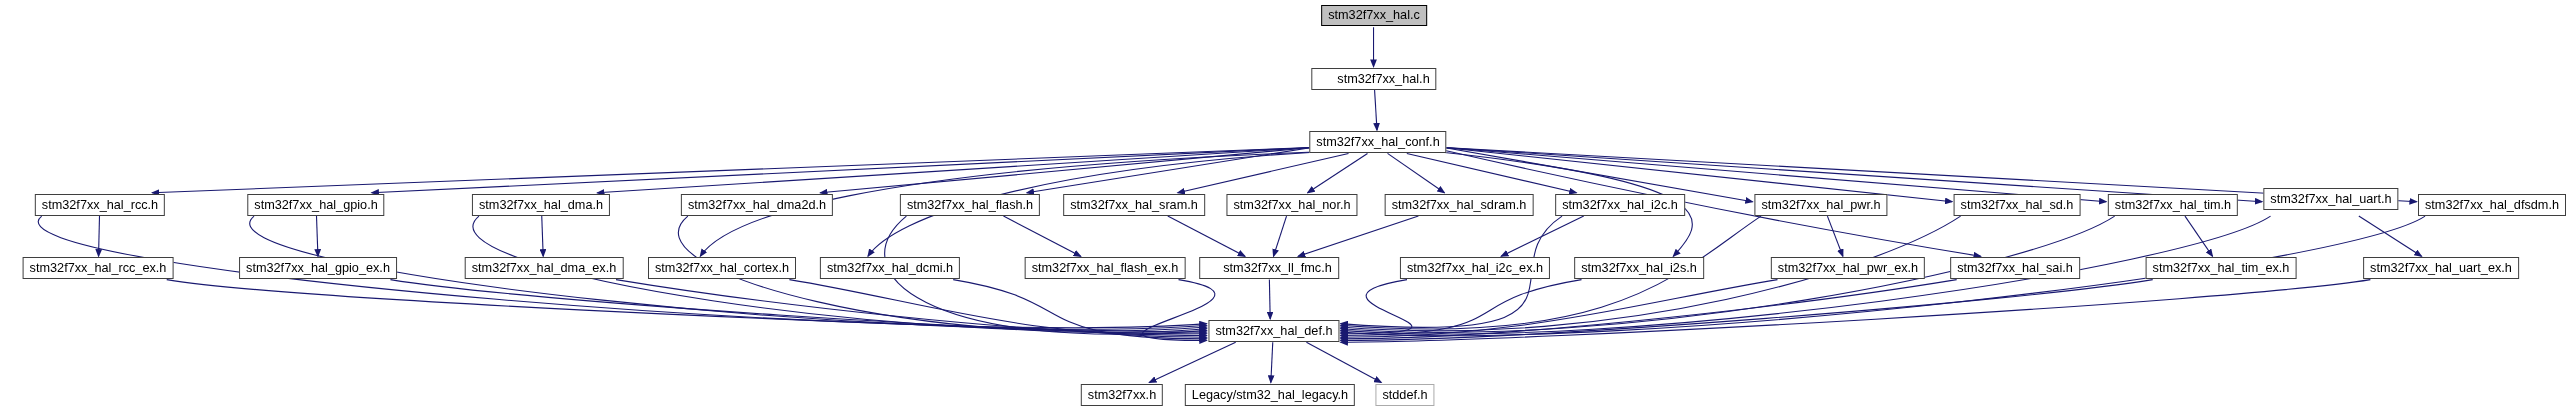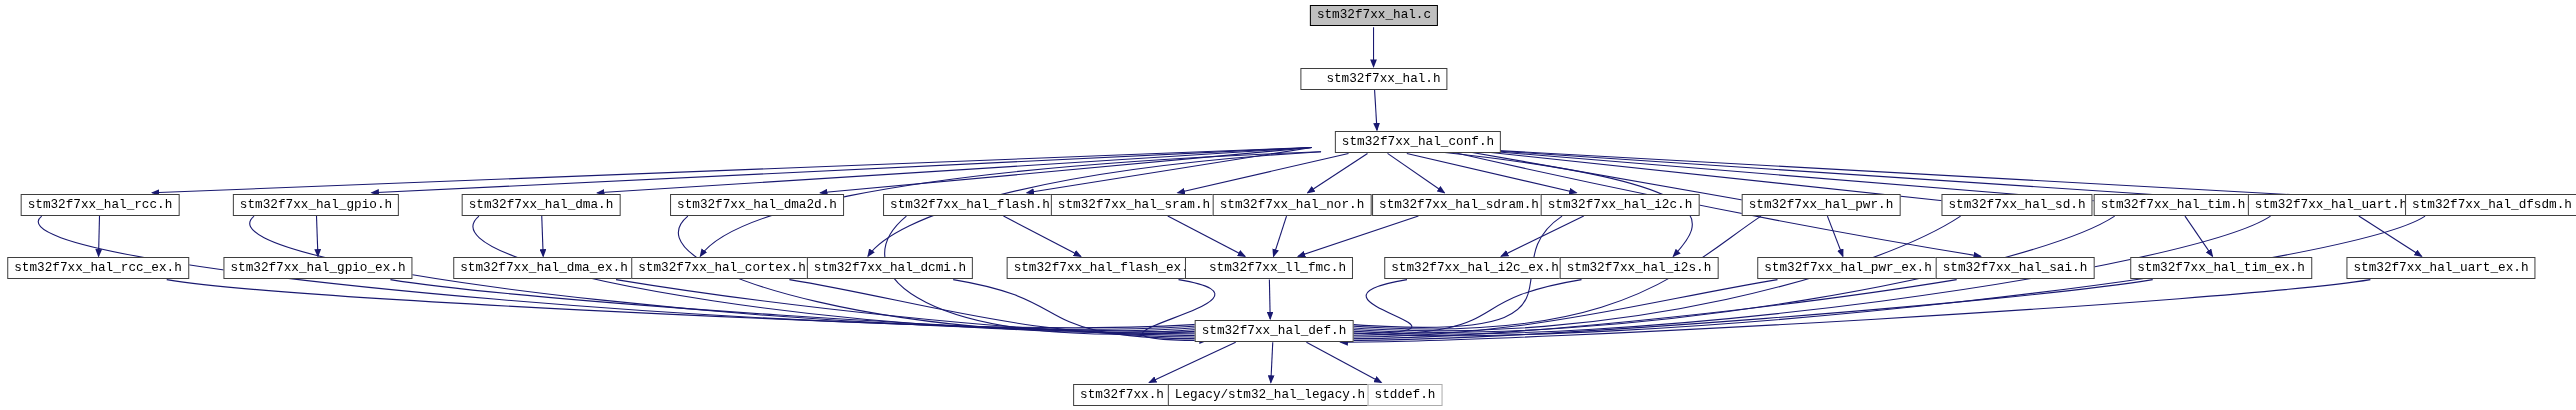--- a/index.html
+++ b/index.html
@@ -1,17 +1,17 @@
 <!DOCTYPE html>
 <html style="font-size:13.5px"><head>
 <meta charset="utf-8">
 <style>
   html,body{margin:0;padding:0;background:#ffffff;}
   #stage{position:relative;width:2576px;height:411px;background:#fff;overflow:hidden;
-         font-family:Liberation Mono, monospace;}
+         font-family:Liberation Sans, sans-serif;}
   #edges{position:absolute;left:0;top:0;width:2576px;height:411px;}
   .node{position:absolute;transform:translateX(-50%);height:20.3px;line-height:20.3px;
         background:#ffffff;border:0.8px solid #3f3f3f;padding:0 6px;font-size:12.7px;
         color:#000;white-space:nowrap;z-index:2;}
   .node.root{background:#bfbfbf;border:1.7px solid #000;height:18.6px;line-height:18.6px;}
   .node.external{border-color:#ababab;text-align:center;}
 </style>
 </head>
 <body>
 
@@ -77,34 +77,34 @@
       <path d="M2310.625,330 C2152.625,356 1803.2109375,400 1583.2109375,400" fill="none" stroke="#191970" stroke-width="1.3" marker-end="url(#ah)"></path>
       <path d="M2542.125,330 C2384.125,356 1803.2109375,402 1583.2109375,402" fill="none" stroke="#191970" stroke-width="1.3" marker-end="url(#ah)"></path>
       <path d="M2799.1953125,330 C2641.1953125,356 1803.2109375,404 1583.2109375,404" fill="none" stroke="#191970" stroke-width="1.3" marker-end="url(#ah)"></path>
       <path d="M1459.25,404 L1357.22,451.5" fill="none" stroke="#191970" stroke-width="1.3" marker-end="url(#ah)"></path>
       <path d="M1503,404 L1500.72,451.5" fill="none" stroke="#191970" stroke-width="1.3" marker-end="url(#ah)"></path>
       <path d="M1542.75,404 L1631.1,451.5" fill="none" stroke="#191970" stroke-width="1.3" marker-end="url(#ah)"></path>
     </svg>
 
 <div class="node root" style="left: 1374px; top: 5.1px;">stm32f7xx_hal.c</div>
     <div class="node" style="left: 1374px; top: 68px; padding-left: 25px;">stm32f7xx_hal.h</div>
-    <div class="node" style="left: 1418px; top: 131px;">stm32f7xx_hal_conf.h</div>
+    <div class="node" style="left: 1378px; top: 131px;">stm32f7xx_hal_conf.h</div>
     <div class="node" style="left: 100px; top: 194px;">stm32f7xx_hal_rcc.h</div>
     <div class="node" style="left: 316px; top: 194px;">stm32f7xx_hal_gpio.h</div>
     <div class="node" style="left: 541px; top: 194px;">stm32f7xx_hal_dma.h</div>
     <div class="node" style="left: 757px; top: 194px;">stm32f7xx_hal_dma2d.h</div>
     <div class="node" style="left: 970px; top: 194px;">stm32f7xx_hal_flash.h</div>
     <div class="node" style="left: 1134px; top: 194px;">stm32f7xx_hal_sram.h</div>
     <div class="node" style="left: 1292px; top: 194px;">stm32f7xx_hal_nor.h</div>
     <div class="node" style="left: 1459px; top: 194px;">stm32f7xx_hal_sdram.h</div>
     <div class="node" style="left: 1620px; top: 194px;">stm32f7xx_hal_i2c.h</div>
     <div class="node" style="left: 1821px; top: 194px;">stm32f7xx_hal_pwr.h</div>
     <div class="node" style="left: 2017px; top: 194px;">stm32f7xx_hal_sd.h</div>
     <div class="node" style="left: 2173px; top: 194px;">stm32f7xx_hal_tim.h</div>
-    <div class="node" style="left: 2331px; top: 194px;">stm32f7xx_hal_uart.h</div>
+    <div class="node" style="left: 2331px; top: 188px;">stm32f7xx_hal_uart.h</div>
     <div class="node" style="left: 2492px; top: 194px;">stm32f7xx_hal_dfsdm.h</div>
     <div class="node" style="left: 98px; top: 257px;">stm32f7xx_hal_rcc_ex.h</div>
     <div class="node" style="left: 318px; top: 257px;">stm32f7xx_hal_gpio_ex.h</div>
     <div class="node" style="left: 544px; top: 257px;">stm32f7xx_hal_dma_ex.h</div>
     <div class="node" style="left: 722px; top: 257px;">stm32f7xx_hal_cortex.h</div>
     <div class="node" style="left: 890px; top: 257px;">stm32f7xx_hal_dcmi.h</div>
     <div class="node" style="left: 1105px; top: 257px;">stm32f7xx_hal_flash_ex.h</div>
     <div class="node" style="left: 1269px; top: 257px; padding-left: 23px;">stm32f7xx_ll_fmc.h</div>
     <div class="node" style="left: 1475px; top: 257px;">stm32f7xx_hal_i2c_ex.h</div>
     <div class="node" style="left: 1639px; top: 257px;">stm32f7xx_hal_i2s.h</div>

